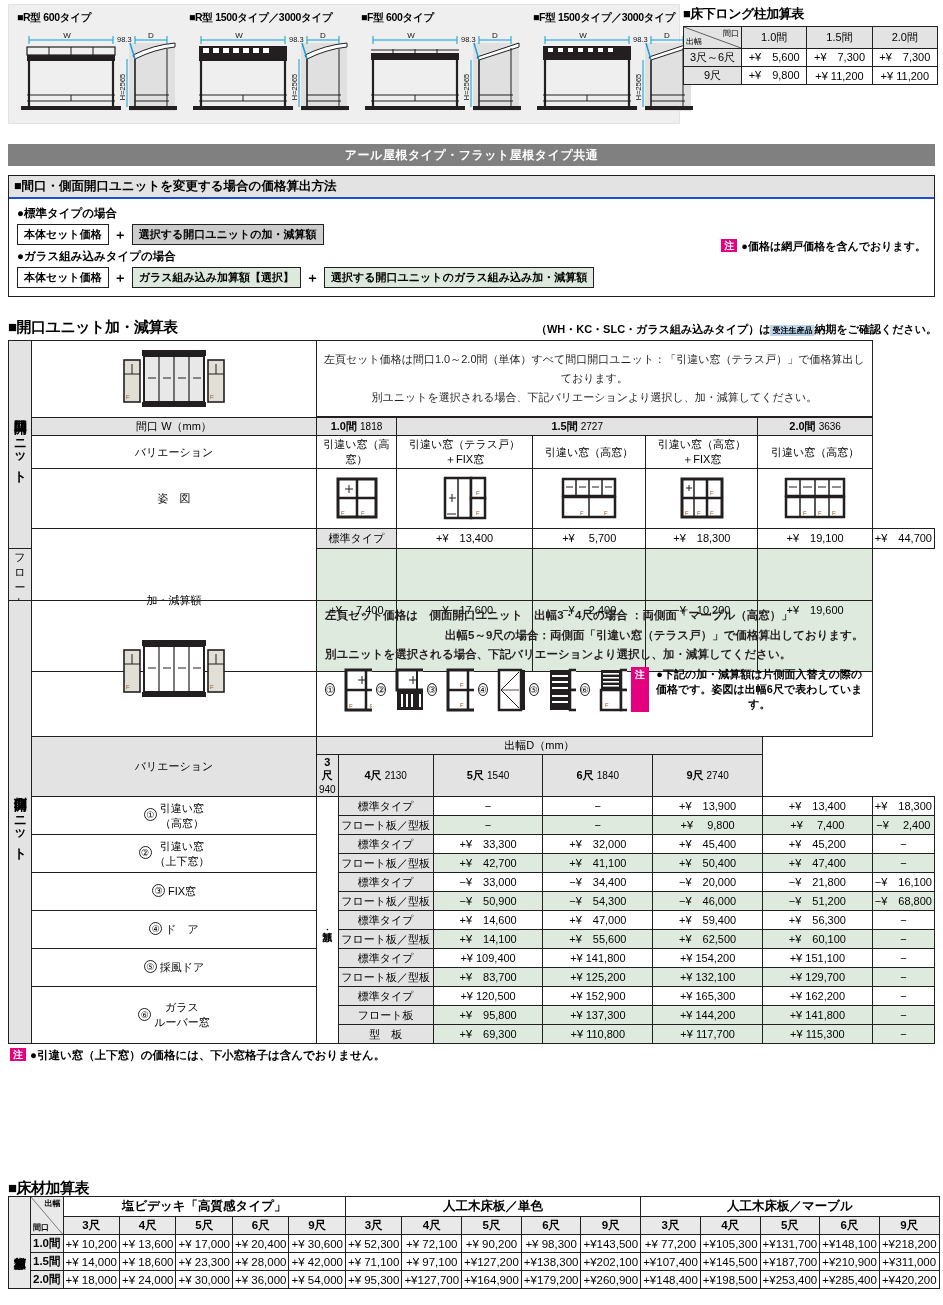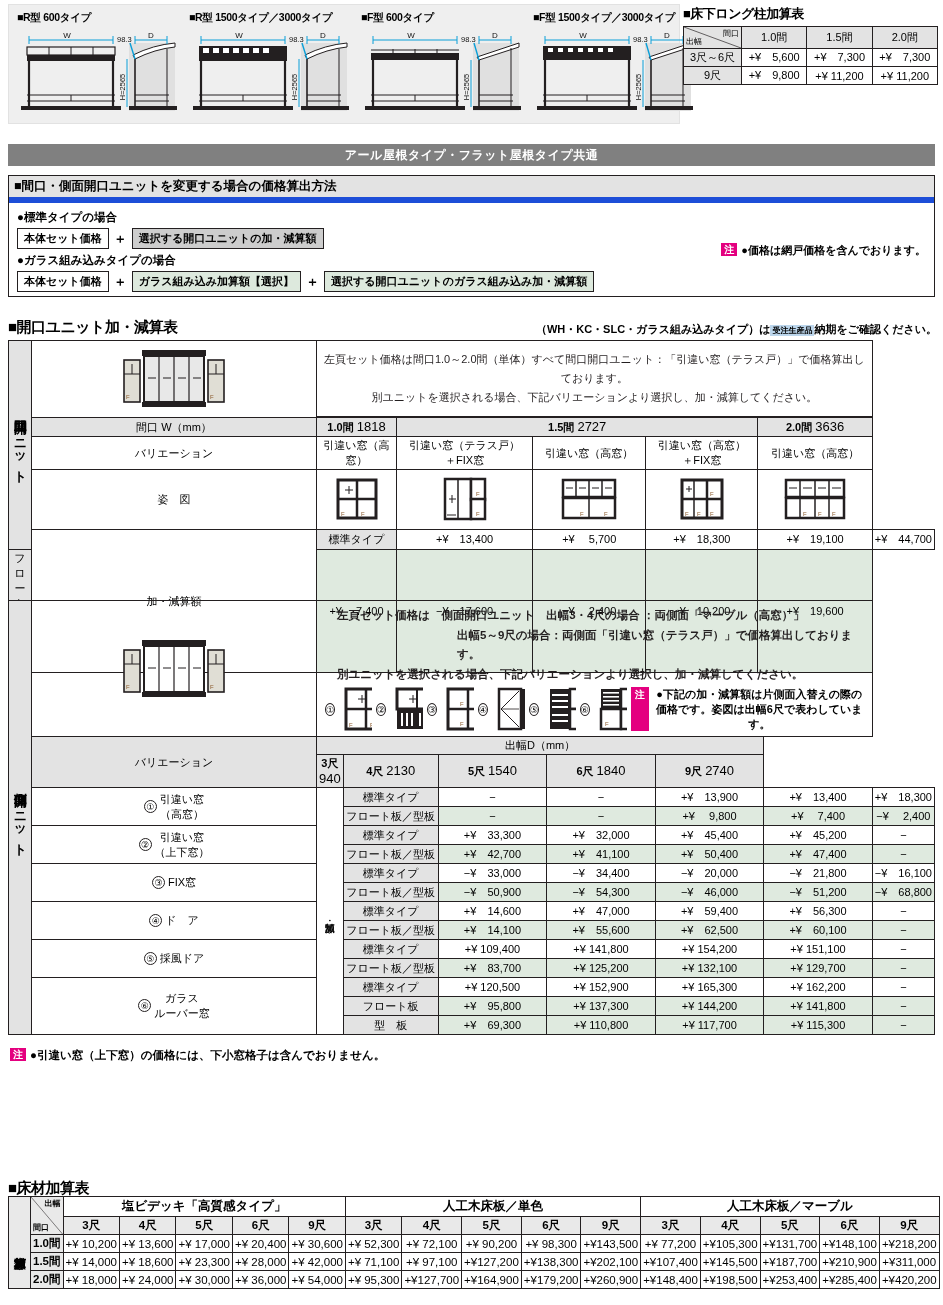--- a/index.html
+++ b/index.html
@@ -41,45 +41,45 @@
 
   
   .banner {
     position:absolute; left:8px; top:144px; width:927px; height:22px;
     background:#808080; color:#fff; font-weight:bold; font-size:12px;
     display:flex; align-items:center; justify-content:center; letter-spacing:0.5px;
   }
 
   
   .method-box { position:absolute; left:8px; top:175px; width:927px; height:122px; border:1px solid #231f20; }
-  .method-head { background:#e3e3e3; font-weight:bold; font-size:12.5px; padding:2px 5px; border-bottom:6px solid #1d4ed8;}
+  .method-head { background:#e3e3e3; font-weight:bold; font-size:12.5px; padding:2px 5px; border-bottom:2px solid #1d4ed8;}
   .method-body { padding:5px 8px; position:relative; }
   .bullet-line { font-size:11.5px; font-weight:bold; margin:2px 0 3px 0; }
   .formula { display:flex; align-items:center; gap:5px; margin-bottom:4px; }
   .fbox { border:1px solid #231f20; padding:2px 6px; font-size:11px; white-space:nowrap; font-weight:bold;}
   .fbox.green { background:#dde9dd; }
   .fbox.gray2 { background:#cdcdcd; }
   .plus { font-weight:bold; font-size:13px; }
   .note-right { position:absolute; right:8px; top:40px; display:flex; align-items:flex-start; gap:4px; font-size:11px; font-weight:bold;}
   .chu { background:#e4007f; color:#fff; font-size:10px; font-weight:bold; padding:1px 3px; line-height:1.1; display:inline-block;}
 
   
   .sec-head { position:absolute; font-size:15px; font-weight:bold; letter-spacing:-0.5px; }
   .sec-note { position:absolute; font-size:11px; font-weight:bold;}
   .tag-order { background:#bcd6ec; border:0; font-size:8px; padding:1px 2px; }
 
   
   .bt { position:absolute; border-collapse:collapse; }
   .bt td, .bt th { border:1px solid #231f20; font-size:11px; text-align:center; font-weight:normal; padding:1px 2px; }
   .sidelabel { background:#e3e3e3; width:22px; }
   .sidelabel span { writing-mode: vertical-rl; font-size:13px; font-weight:bold; letter-spacing:1px; display:inline-block; }
-  .lead { text-align:left; padding:6px 8px; font-size:11.5px; font-weight:bold; line-height:1.7; color:#231f20;margin-left:12px;}
+  .lead { text-align:left; padding:6px 8px; font-size:11.5px; font-weight:bold; line-height:1.7; color:#231f20;}
   .greenrow { background:#dfeadf; }
   .small { font-size:9px; }
-  .tiny { font-size:13px;margin-top:32px; }
+  .tiny { font-size:10px;margin-top:32px; }
   .vcell { }
   .vcell span { writing-mode:vertical-rl; font-size:10px; display:inline-block; line-height:1.1;}
   .circ { display:inline-block; border:1px solid #231f20; border-radius:50%; width:13px; height:13px; line-height:12px; font-size:9px; text-align:center; margin-right:3px;}
   .lbl-left { text-align:left; padding-left:4px; }
 
   .footnote { position:absolute; font-size:11.5px; font-weight:bold; display:flex; gap:4px; align-items:flex-start;}
 
   
   .floor-wrap { position:absolute; left:8px; top:1196px; width:927px; }
   .ft { border-collapse:collapse; width:927px; }

